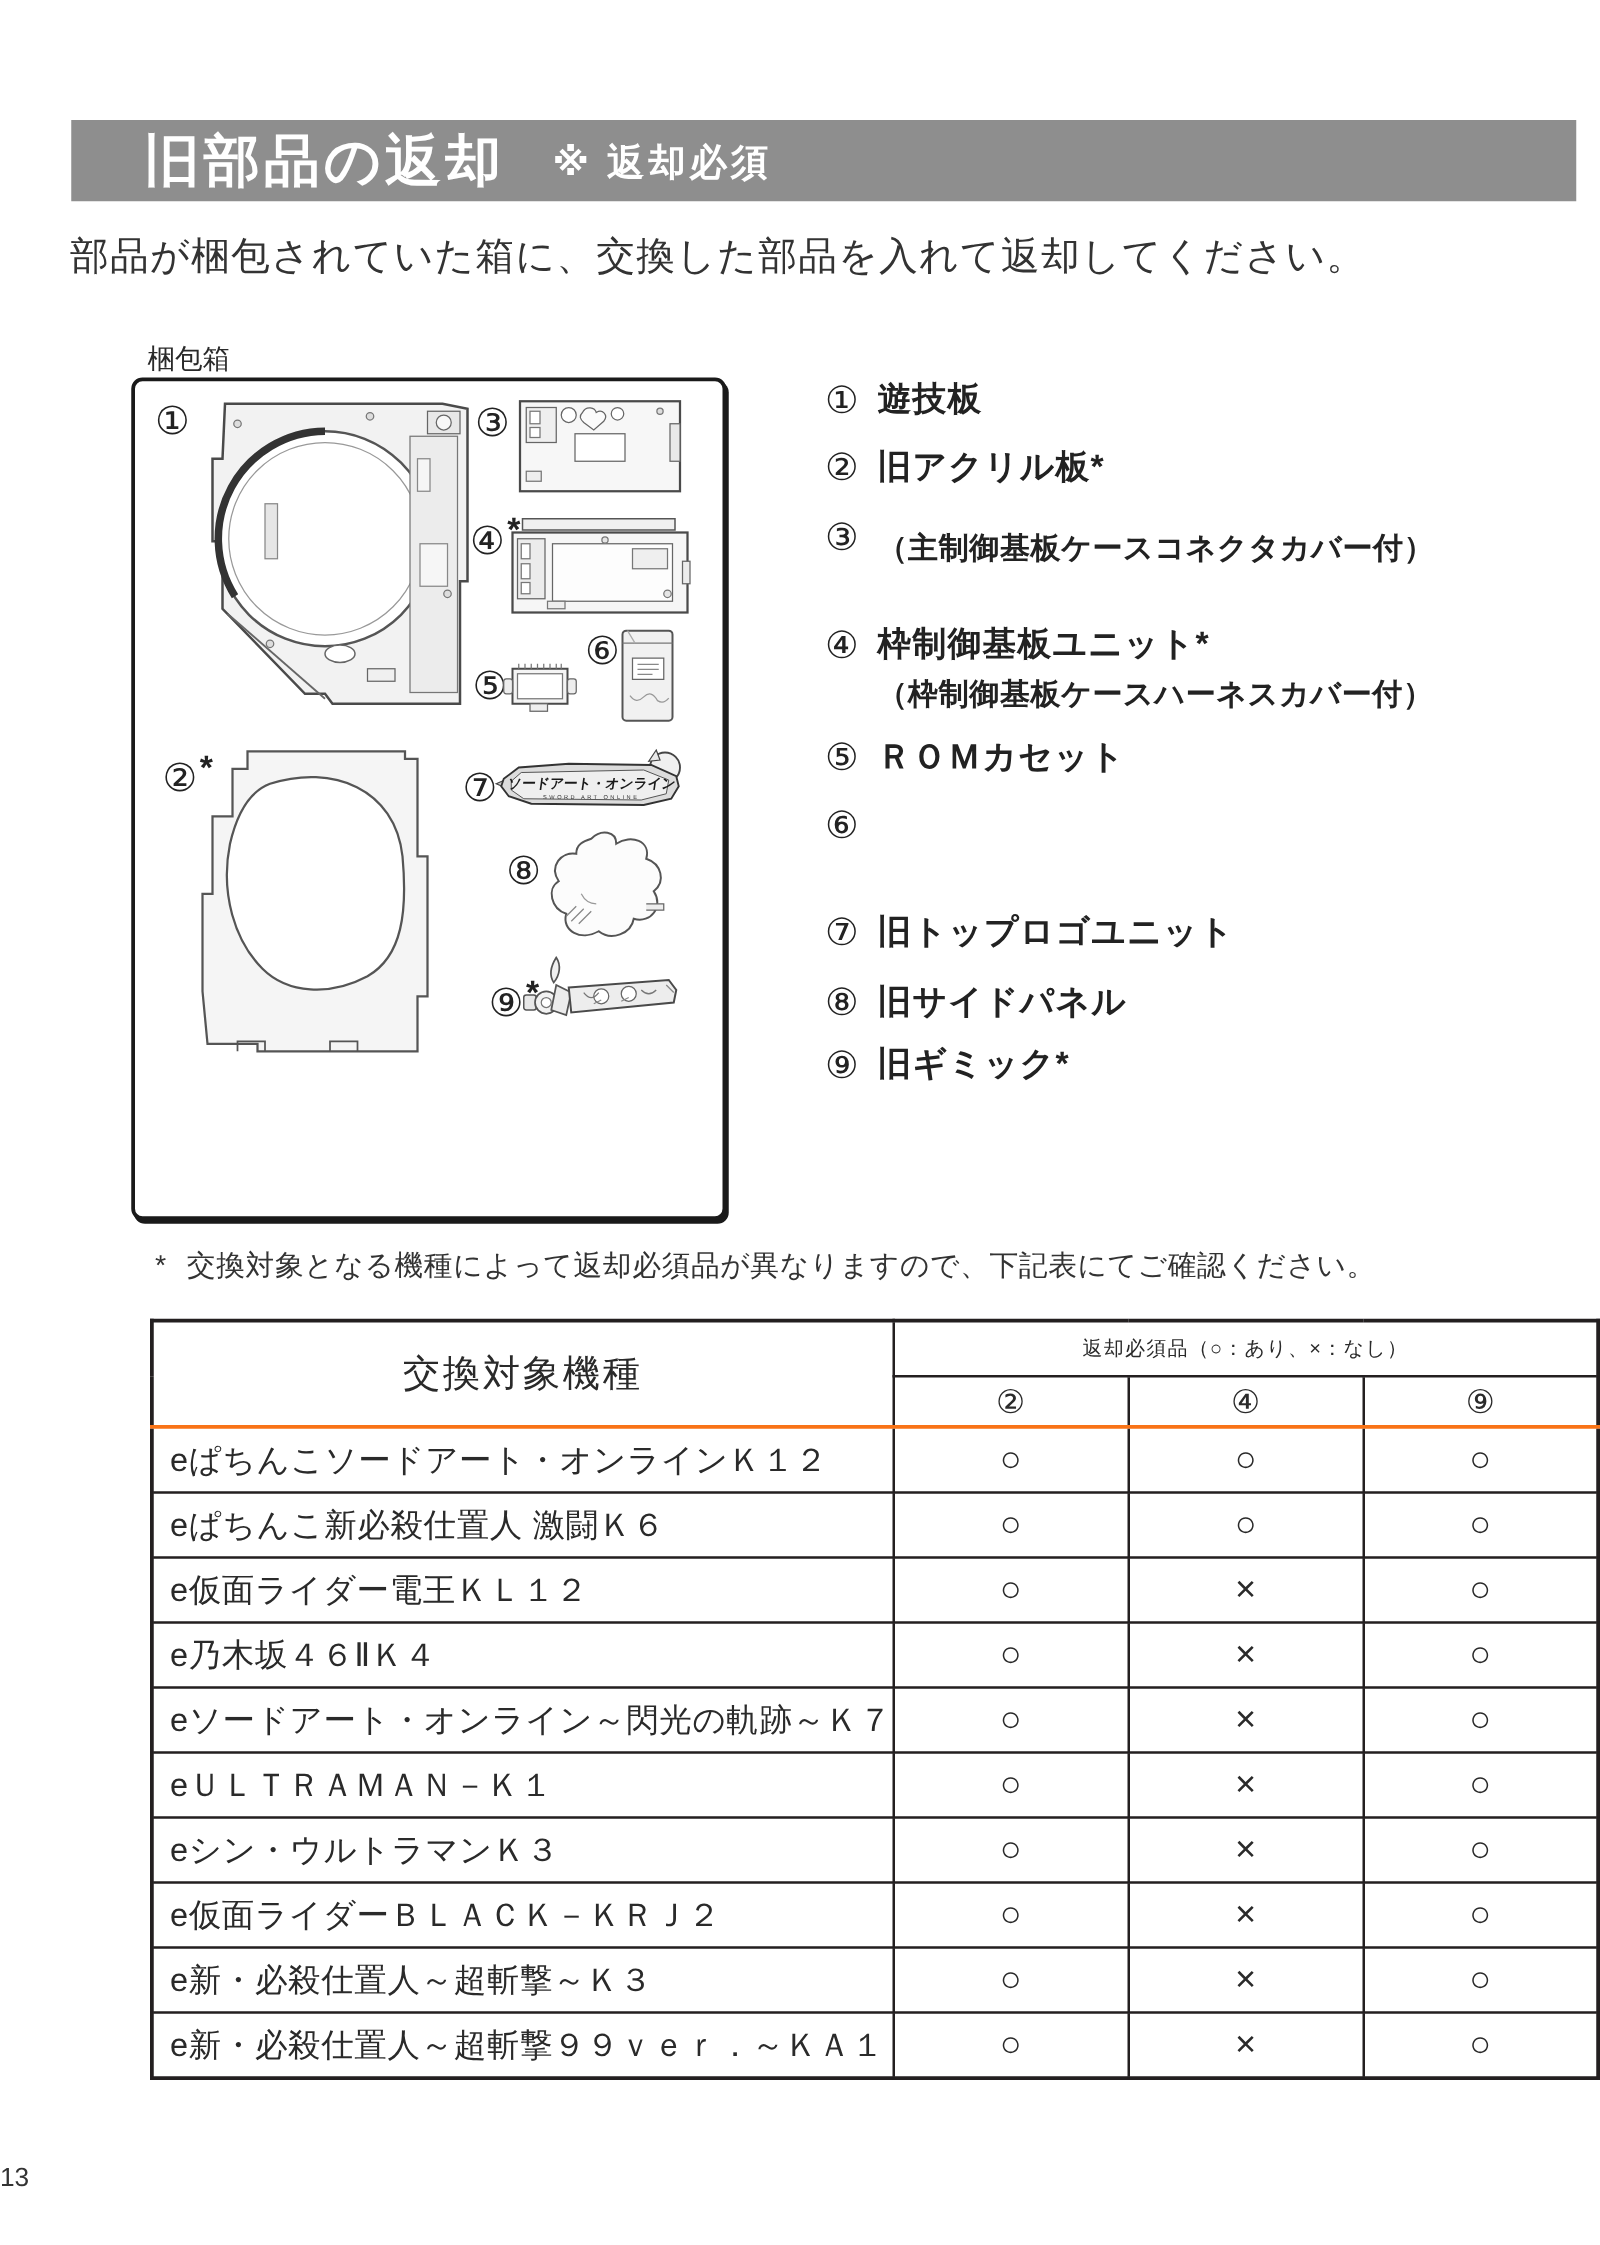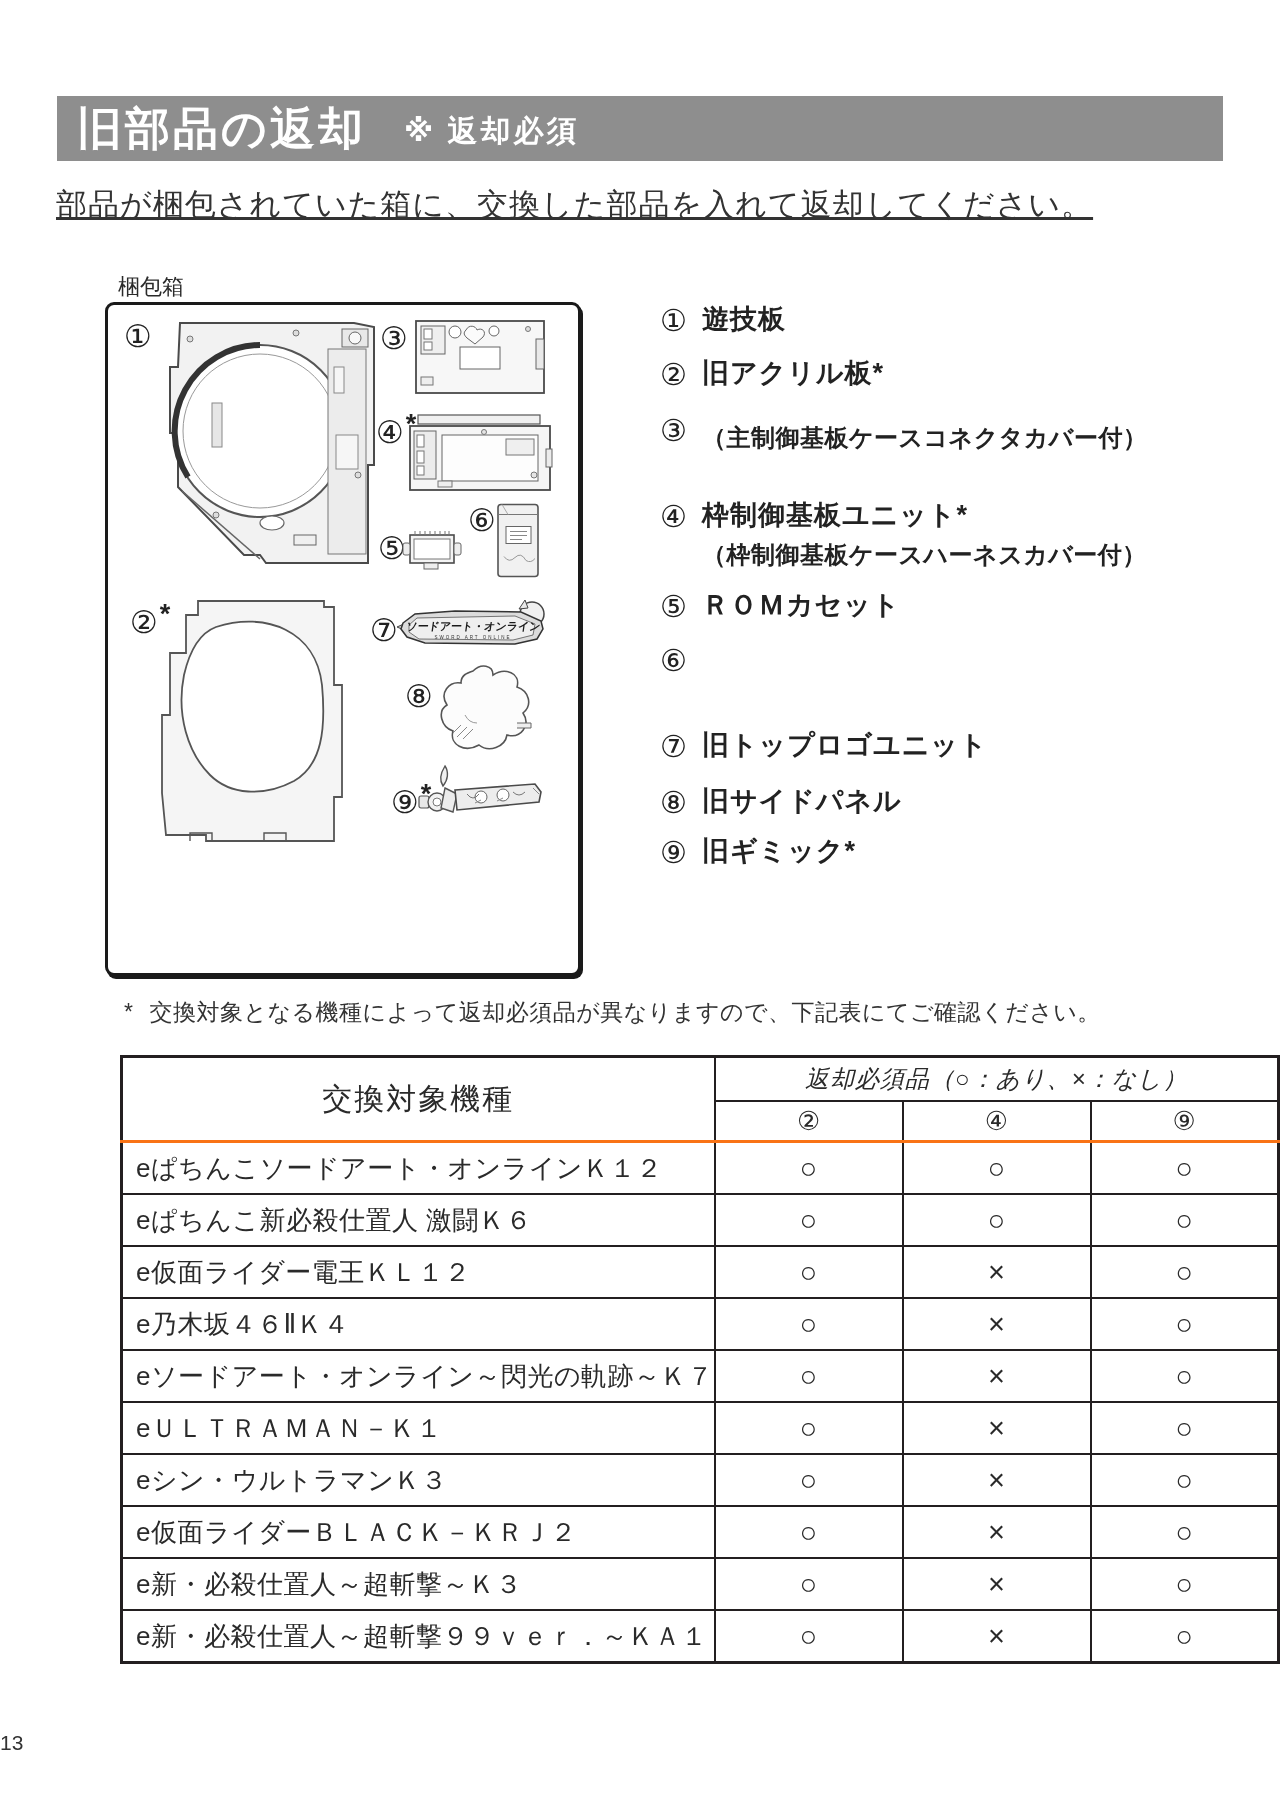--- a/index.html
+++ b/index.html
@@ -6,34 +6,34 @@
   body {
     width:1280px; height:1796px; position:relative;
     background:#ffffff; color:#2a2a2a;
     font-family:"Liberation Sans","DejaVu Sans",sans-serif;
     overflow:hidden;
   }
 
   
   .header-bar {
     position:absolute; left:57px; top:96px; width:1166px; height:65px;
-    background:#8e8e8e; display:flex; align-items:center;
+    background:#8e8e8e; display:flex; align-items:center;padding-left:38px;
   }
   .header-title {
     color:#ffffff; font-weight:bold; font-size:45px;
     margin-left:20px; letter-spacing:3px; line-height:1;
   }
   .header-sub {
     color:#ffffff; font-weight:bold; font-size:30px;
     margin-left:38px; letter-spacing:3px; line-height:1; padding-top:4px;
   }
 
   .intro {
     position:absolute; left:56px; top:184px;
-    font-size:31px; letter-spacing:1px; color:#333333;text-decoration:underline;
+    font-size:31px; letter-spacing:1px; color:#333333;
   }
 
   
   .diagram-caption {
     position:absolute; left:118px; top:272px; font-size:22px; color:#2a2a2a;
   }
   .diagram-box {
     position:absolute; left:105px; top:302px; width:470px; height:668px;
     border:3px solid #1a1a1a; border-radius:9px; background:#ffffff;
     box-shadow:2px 3px 0 #1a1a1a;
@@ -65,21 +65,21 @@
     border-collapse:collapse; table-layout:fixed;
     border:3px solid #231f20;
   }
   .parts-table th, .parts-table td {
     border:2px solid #231f20; font-weight:normal; color:#2a2a2a;
     padding:0; overflow:hidden; white-space:nowrap;
   }
   .parts-table col.c-name { width:455px; }
   .parts-table col.c-m { width:197px; }
   th.h-machine { font-size:30px; letter-spacing:2px; }
-  th.h-required { font-size:24px; height:42px; letter-spacing:1px;font-style:italic; }
+  th.h-required { font-size:16px; height:42px; letter-spacing:1px; }
   th.h-sub { font-size:26px; height:38px; }
   tbody tr:first-child td { border-top:3px solid #f97316; }
   td.name { font-size:26px; text-align:left; padding-left:13px; height:50px; letter-spacing:0.5px; }
   td.mark { text-align:center; font-size:29px; height:50px; }
 
   .page-number {
     position:absolute; left:0; right:0; top:1731px;
     text-align:left; font-size:21px; color:#333;
   }
 </style>

